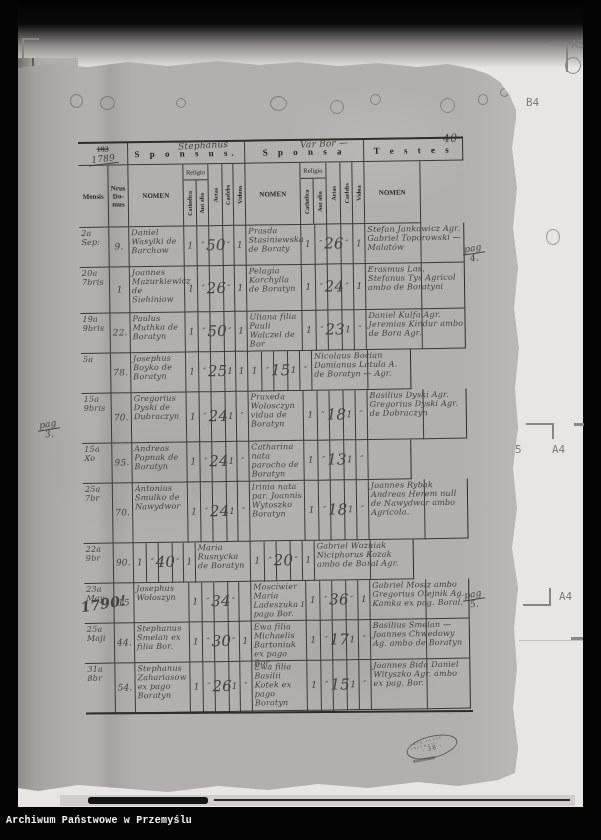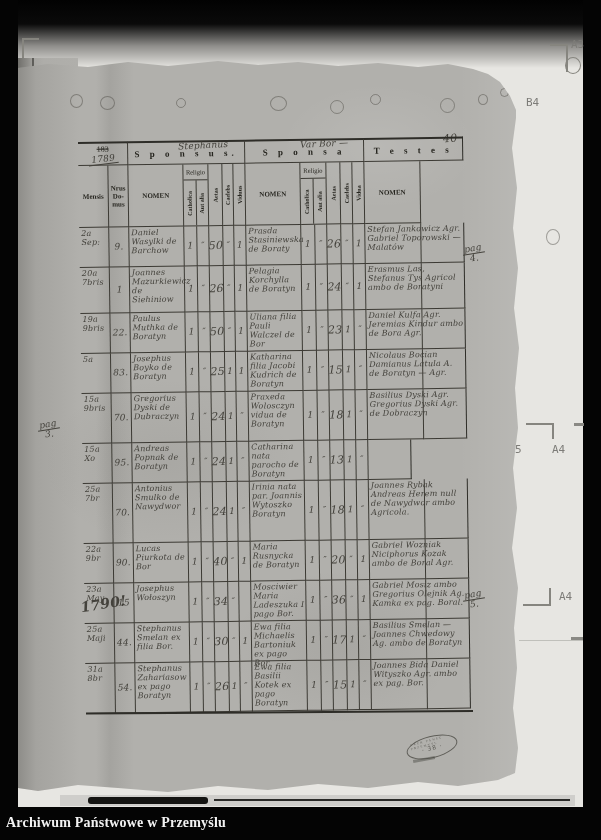--- a/index.html
+++ b/index.html
@@ -70,38 +70,38 @@
   .rel-cols{display:flex;flex:1;}
   .rel-cols .vc{flex:1;border-right:1px solid #3c3a34;position:relative;}
   .rel-cols .vc:last-child{border-right:none;}
   .vc{position:relative;}
   .vtext{position:absolute;left:50%;top:50%;transform:translate(-50%,-50%) rotate(-90deg);
          white-space:nowrap;font-size:6px;font-weight:bold;color:#26251f;}
   .hdr2 .c{height:62px;}
   .hdr2 .lbl{font-weight:bold;font-size:7px;display:flex;align-items:center;justify-content:center;text-align:center;}
   .rows .c{font-size:8px;line-height:9px;padding:1px 1px 0 2px;}
   .rows .num{display:flex;align-items:center;justify-content:center;font-size:9px;padding:0;}
-  .rows .age{font-size:11px;font-style:italic;}
+  .rows .age{font-size:15px;font-style:italic;}
   .testes-text{position:absolute;left:2px;top:1px;width:95px;z-index:3;}
   .overwrite{position:absolute;z-index:4;font-size:9px;white-space:nowrap;transform:rotate(-2deg);}
   .yearbig{position:absolute;left:-4px;top:16px;font-size:14px;font-weight:bold;transform:rotate(-8deg);z-index:4;}
   .bottom-rule{height:0;border-bottom:2px double #2e2d28;transform:rotate(.4deg);}
   
   .pagenote{position:absolute;font-size:9px;line-height:9px;transform:rotate(-9deg);text-align:center;z-index:5;}
   .pagenote .l1{border-bottom:1px solid #44423c;display:inline-block;padding:0 2px;}
   .hand40{position:absolute;left:425px;top:74px;font-size:11px;transform:rotate(-5deg);}
   
   .stamp{position:absolute;left:388px;top:678px;width:50px;height:20px;border:1.4px solid #504f49;
          border-radius:50%;transform:rotate(-14deg);opacity:.85;display:flex;align-items:center;justify-content:center;}
   .stamp-center{font-size:6px;letter-spacing:1px;color:#504f49;font-family:"DejaVu Sans",sans-serif;}
   .stamp-arc{position:absolute;left:4px;top:1px;font-size:3px;letter-spacing:1.5px;color:#504f49;}
   .stamp-sub{position:absolute;left:395px;top:700px;width:22px;height:3px;background:rgba(80,79,73,.5);transform:rotate(-10deg);}
   
-  .caption{position:absolute;left:6px;top:815px;color:#f2f2f2;font-family:Liberation Serif, serif;
-           font-size:14px;font-weight:bold;letter-spacing:.2px;}
+  .caption{position:absolute;left:6px;top:815px;color:#f2f2f2;font-family:Liberation Mono, monospace;
+           font-size:10px;font-weight:bold;letter-spacing:.2px;}
 </style>
 </head>
 <body>
 
 <div class="film">
   <div class="film-top-fade"></div>
 </div>
 <div class="film-bottom-strip"></div>
 <div class="strip-mark1"></div>
 <div class="strip-mark2"></div>
@@ -290,28 +290,27 @@
     <div class="c c14b hw num age">23</div>
     <div class="c c12b hw num">1</div>
     <div class="c c12b hw num">″</div>
     <div class="c cnom3">
       <div class="hw testes-text">Daniel Kulfa Agr. Jeremias Kindur ambo de Bora Agr.</div>
     </div>
     <div class="c ccon"></div>
   </div>
         <div class="trow" style="height: 40px;">
     <div class="c cm hw">5a</div>
-    <div class="c cn hw num">83.</div>
+    <div class="c cn hw num">78.</div>
     <div class="c cnom hw">Josephus Boyko de Boratyn</div>
     <div class="c c13 hw num">1</div>
     <div class="c c12 hw num">″</div>
     <div class="c c14 hw num age">25</div>
     <div class="c c11 hw num">1</div>
     <div class="c c12 hw num">1</div>
-    <div class="c cnom2 hw">Katharina filia Jacobi Kudrich de Boratyn</div>
     <div class="c c14b hw num">1</div>
     <div class="c c12b hw num">″</div>
     <div class="c c14b hw num age">15</div>
     <div class="c c12b hw num">1</div>
     <div class="c c12b hw num">″</div>
     <div class="c cnom3">
       <div class="hw testes-text">Nicolaus Bocian Damianus Latula A. de Boratyn — Agr.</div>
     </div>
     <div class="c ccon"></div>
   </div>
@@ -368,21 +367,20 @@
     <div class="c c12b hw num">1</div>
     <div class="c c12b hw num">″</div>
     <div class="c cnom3">
       <div class="hw testes-text">Joannes Rybak Andreas Herem null de Nawydwor ambo Agricola.</div>
     </div>
     <div class="c ccon"></div>
   </div>
         <div class="trow" style="height: 40px;">
     <div class="c cm hw">22a 9br</div>
     <div class="c cn hw num">90.</div>
-    <div class="c cnom hw">Lucas Piurkota de Bor</div>
     <div class="c c13 hw num">1</div>
     <div class="c c12 hw num">″</div>
     <div class="c c14 hw num age">40</div>
     <div class="c c11 hw num">″</div>
     <div class="c c12 hw num">1</div>
     <div class="c cnom2 hw">Maria Rusnycka de Boratyn</div>
     <div class="c c14b hw num">1</div>
     <div class="c c12b hw num">″</div>
     <div class="c c14b hw num age">20</div>
     <div class="c c12b hw num">″</div>

